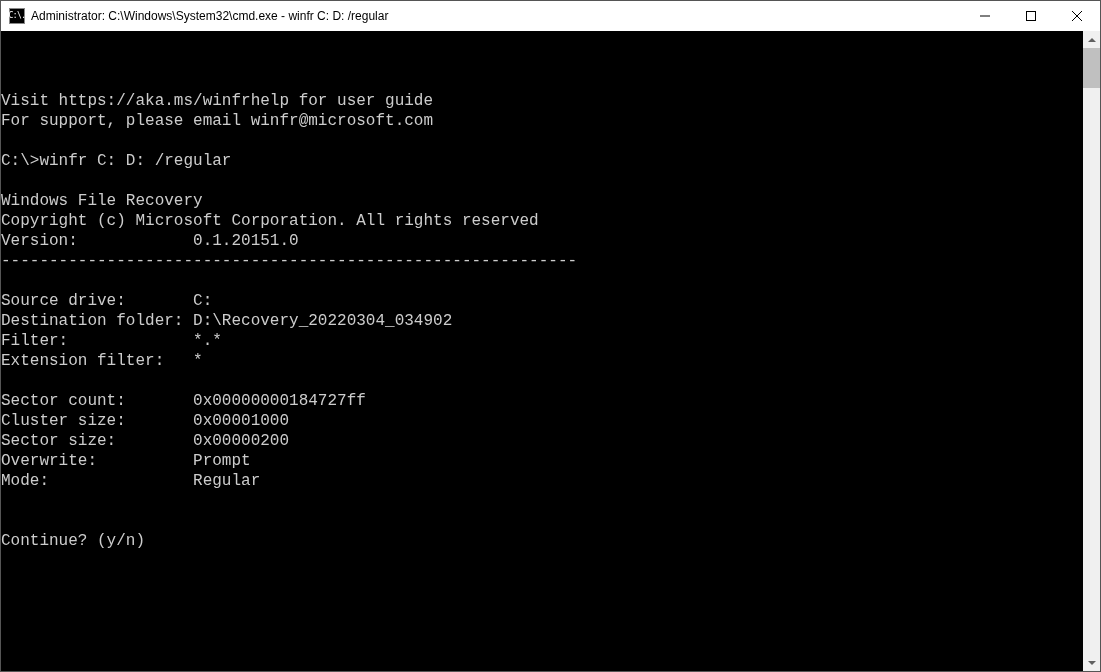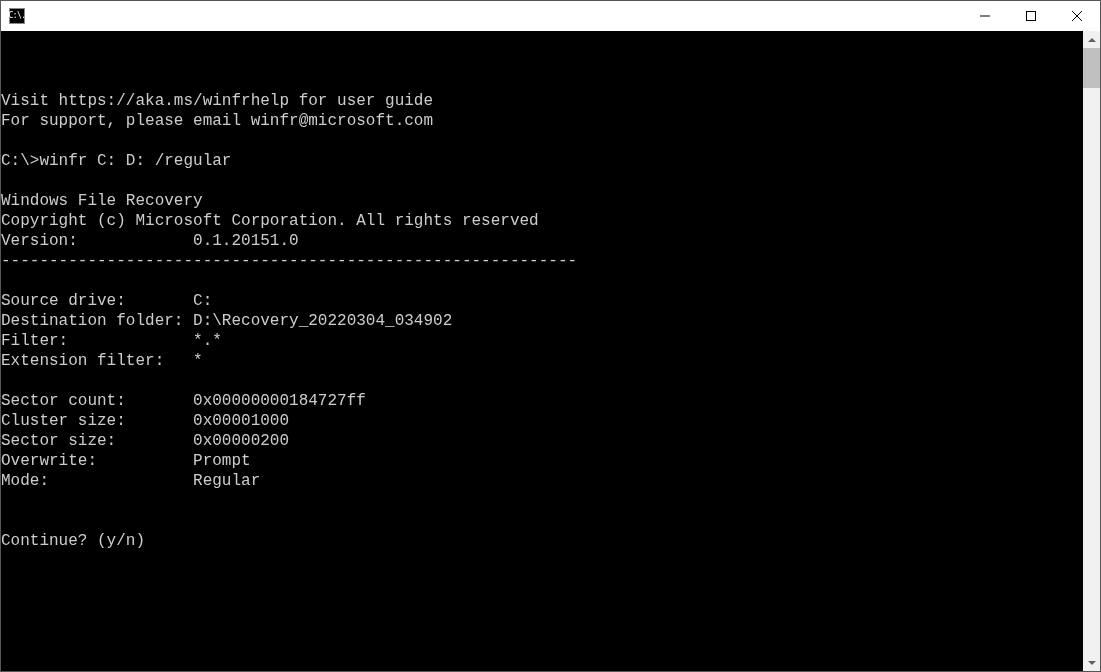--- a/index.html
+++ b/index.html
@@ -94,20 +94,21 @@
 </style>
 </head>
 <body>
 
 <div class="window">
 
   <div class="titlebar">
     <div class="app-icon">
       <span>C:\.</span>
     </div>
+    <div class="title-text">Administrator: C:\Windows\System32\cmd.exe - winfr  C: D: /regular</div>
     <div class="spacer"></div>
     <div class="win-controls">
       <div class="win-btn">
         <svg width="10" height="10">
             <line x1="0" y1="5" x2="10" y2="5"></line>
           </svg>
       </div>
       <div class="win-btn">
         <svg width="10" height="10">
             <rect x="0.5" y="0.5" width="9" height="9"></rect>

